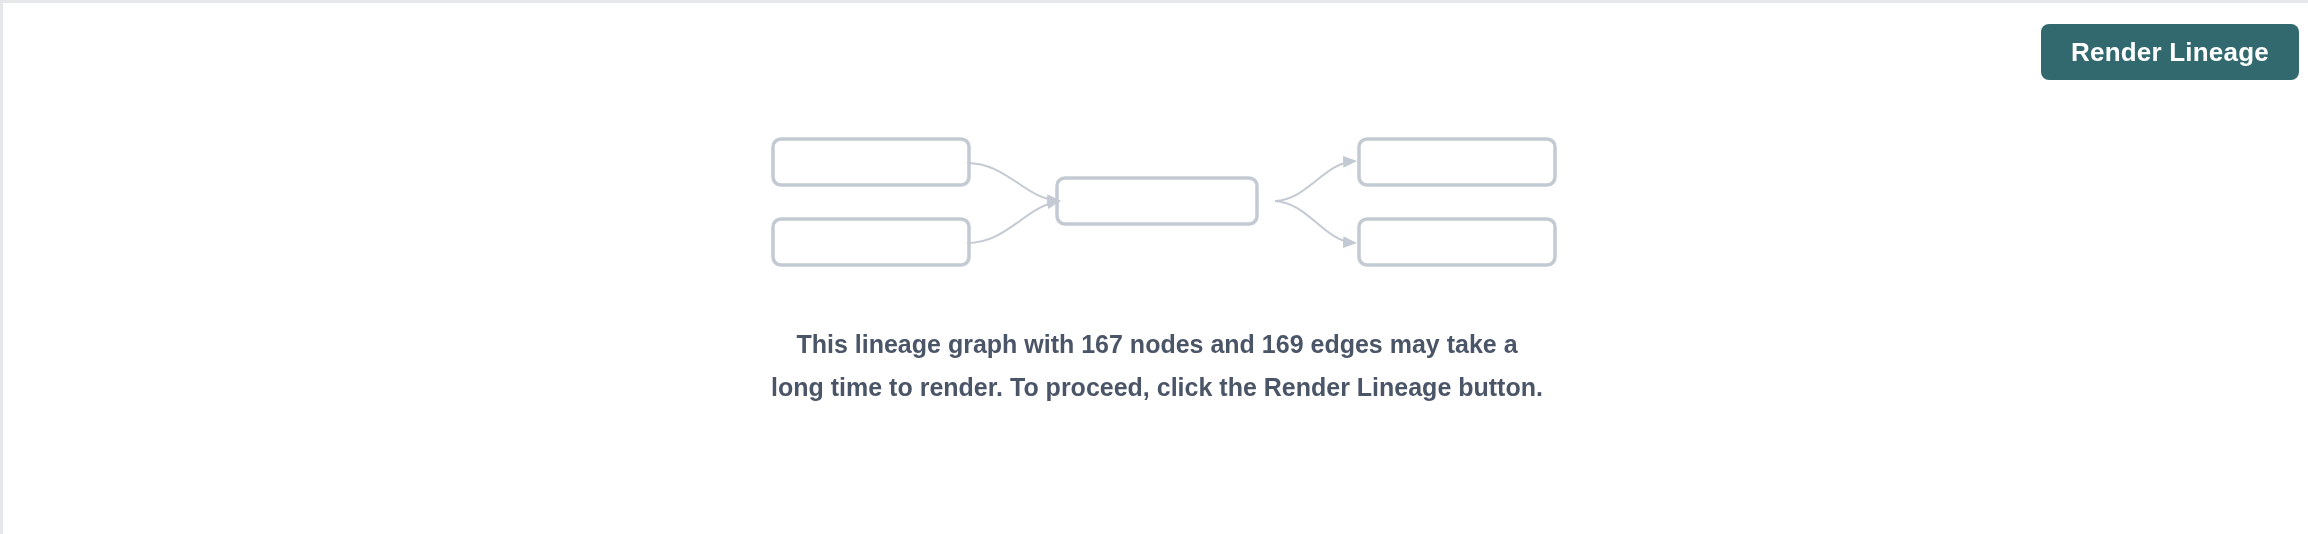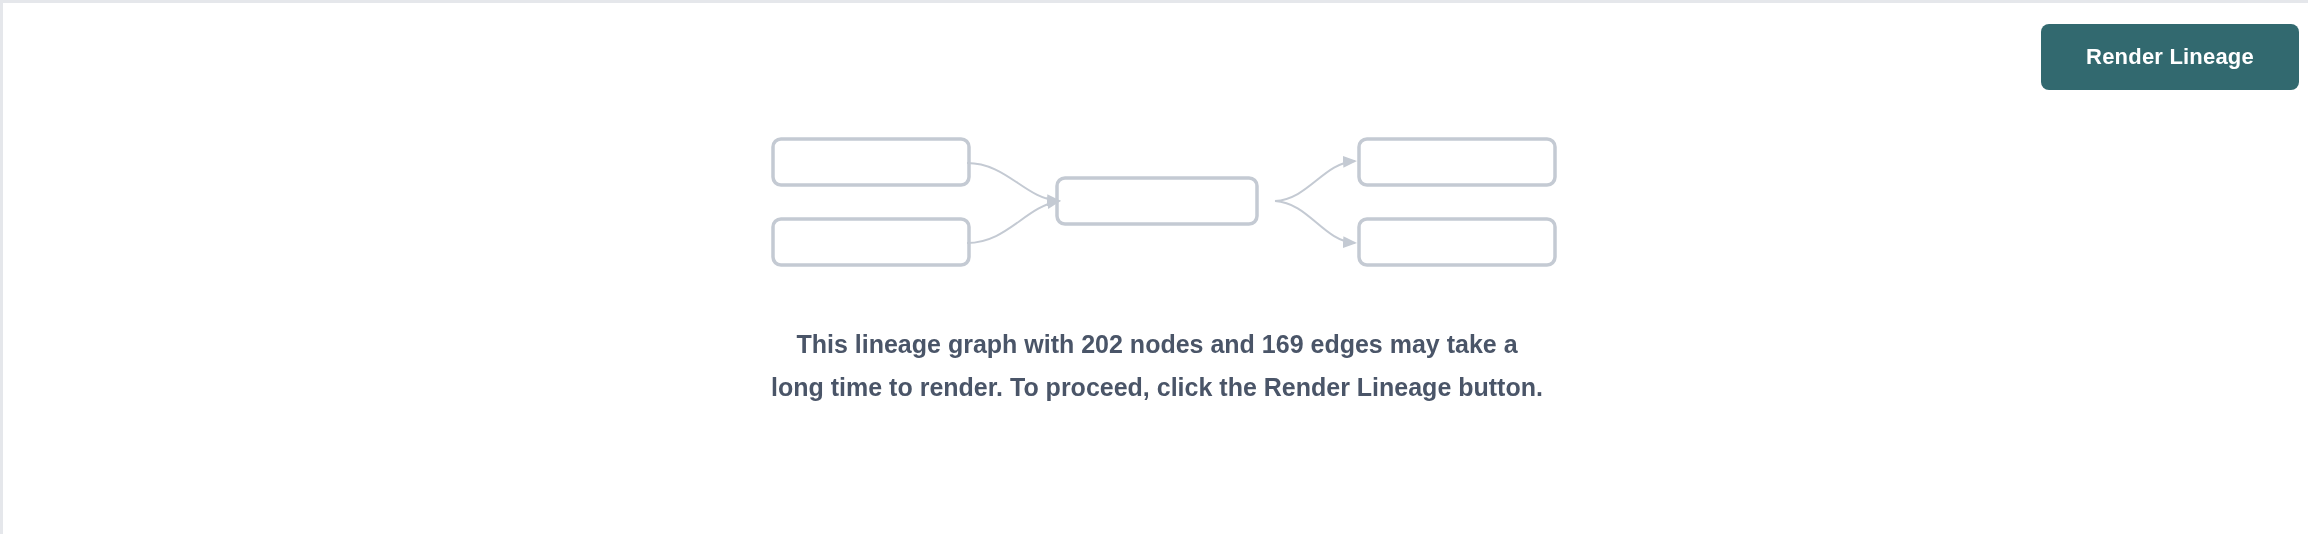--- a/index.html
+++ b/index.html
@@ -20,27 +20,27 @@
     box-sizing: border-box;
     overflow: hidden;
   }
 
   
   .render-btn {
     position: absolute;
     top: 21px;
     left: 2038px;
     width: 258px;
-    height: 66px;
+    height: 56px;
     background: #32696f;
     color: #ffffff;
     border: none;
     border-radius: 8px;
     font-family: "Liberation Sans", sans-serif;
-    font-size: 22px;
+    font-size: 26px;
     font-weight: bold;
     letter-spacing: 0.2px;
     cursor: pointer;
     display: flex;
     align-items: center;
     justify-content: center;
     padding: 0;
   }
 
   
@@ -94,16 +94,16 @@
 
       <g fill="none" stroke="#c4cad3" stroke-width="3.5">
         <rect x="16" y="18" width="196" height="46" rx="8"></rect>
         <rect x="16" y="98" width="196" height="46" rx="8"></rect>
         <rect x="300" y="57" width="200" height="46" rx="8"></rect>
         <rect x="602" y="18" width="196" height="46" rx="8"></rect>
         <rect x="602" y="98" width="196" height="46" rx="8"></rect>
       </g>
     </svg>
 
-    <div class="message">This lineage graph with 202 nodes and 169 edges may take a long time to render. To proceed, click the Render Lineage button.</div>
+    <div class="message">This lineage graph with 167 nodes and 169 edges may take a long time to render. To proceed, click the Render Lineage button.</div>
   </div>
 
 </div>
 
 </body></html>

